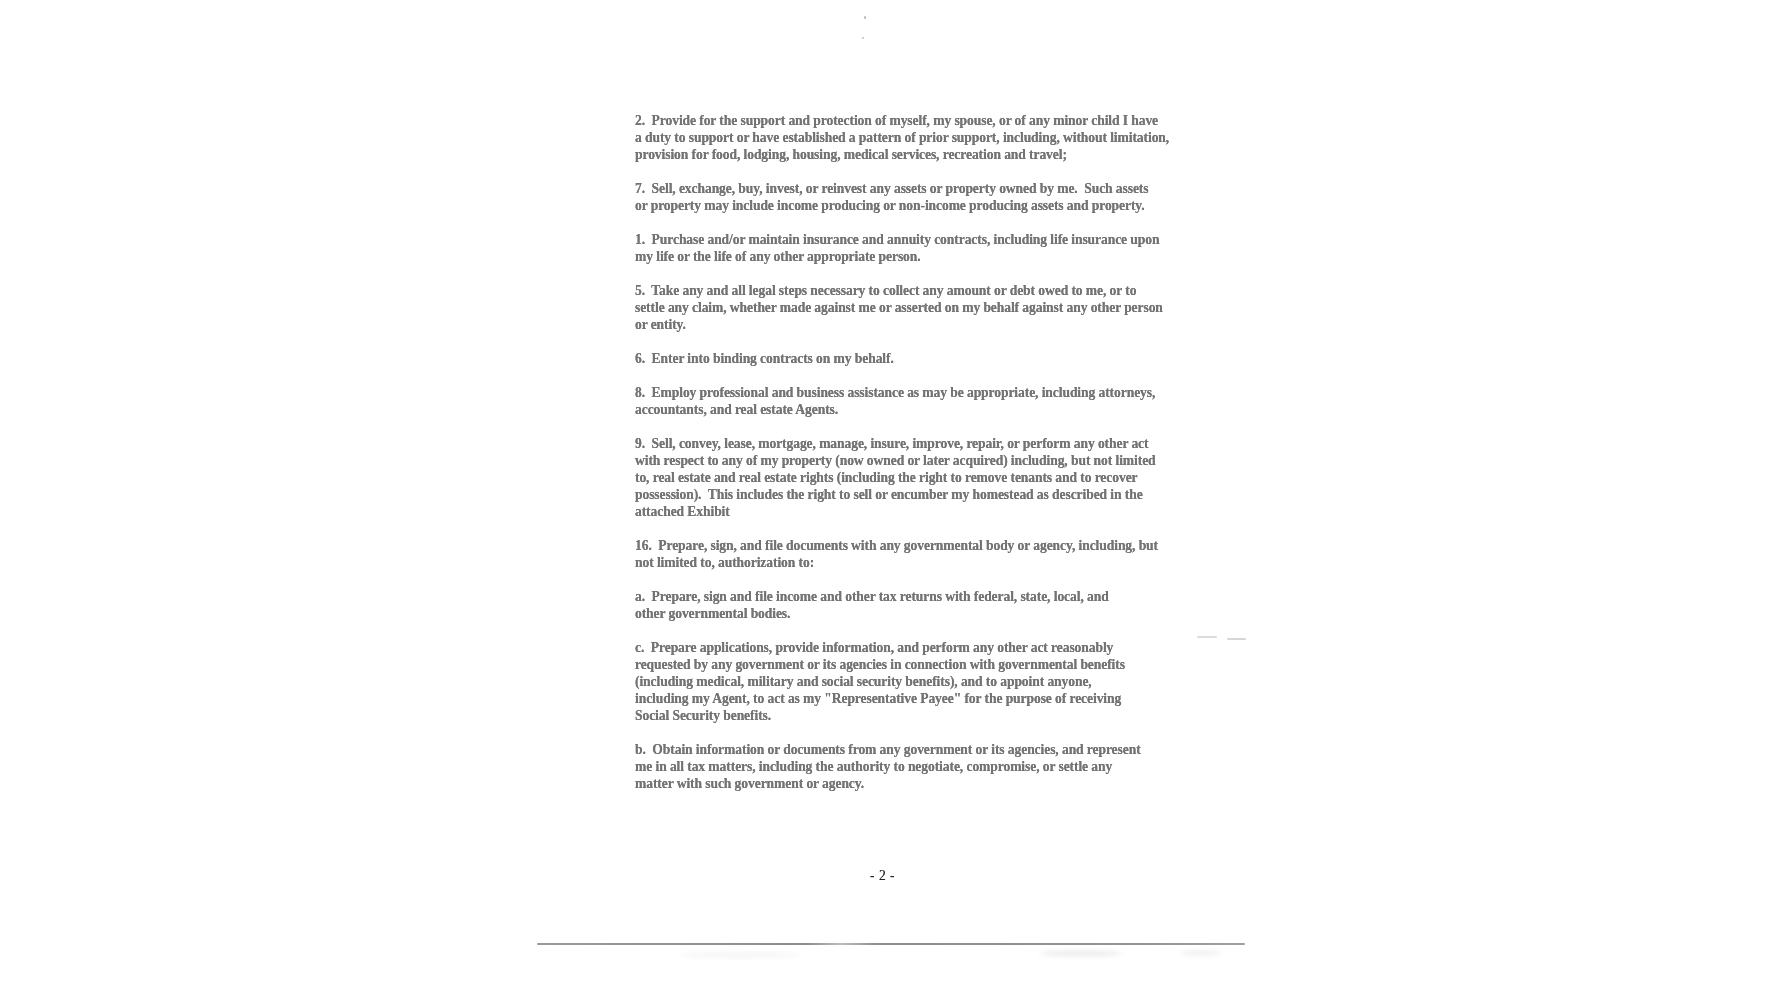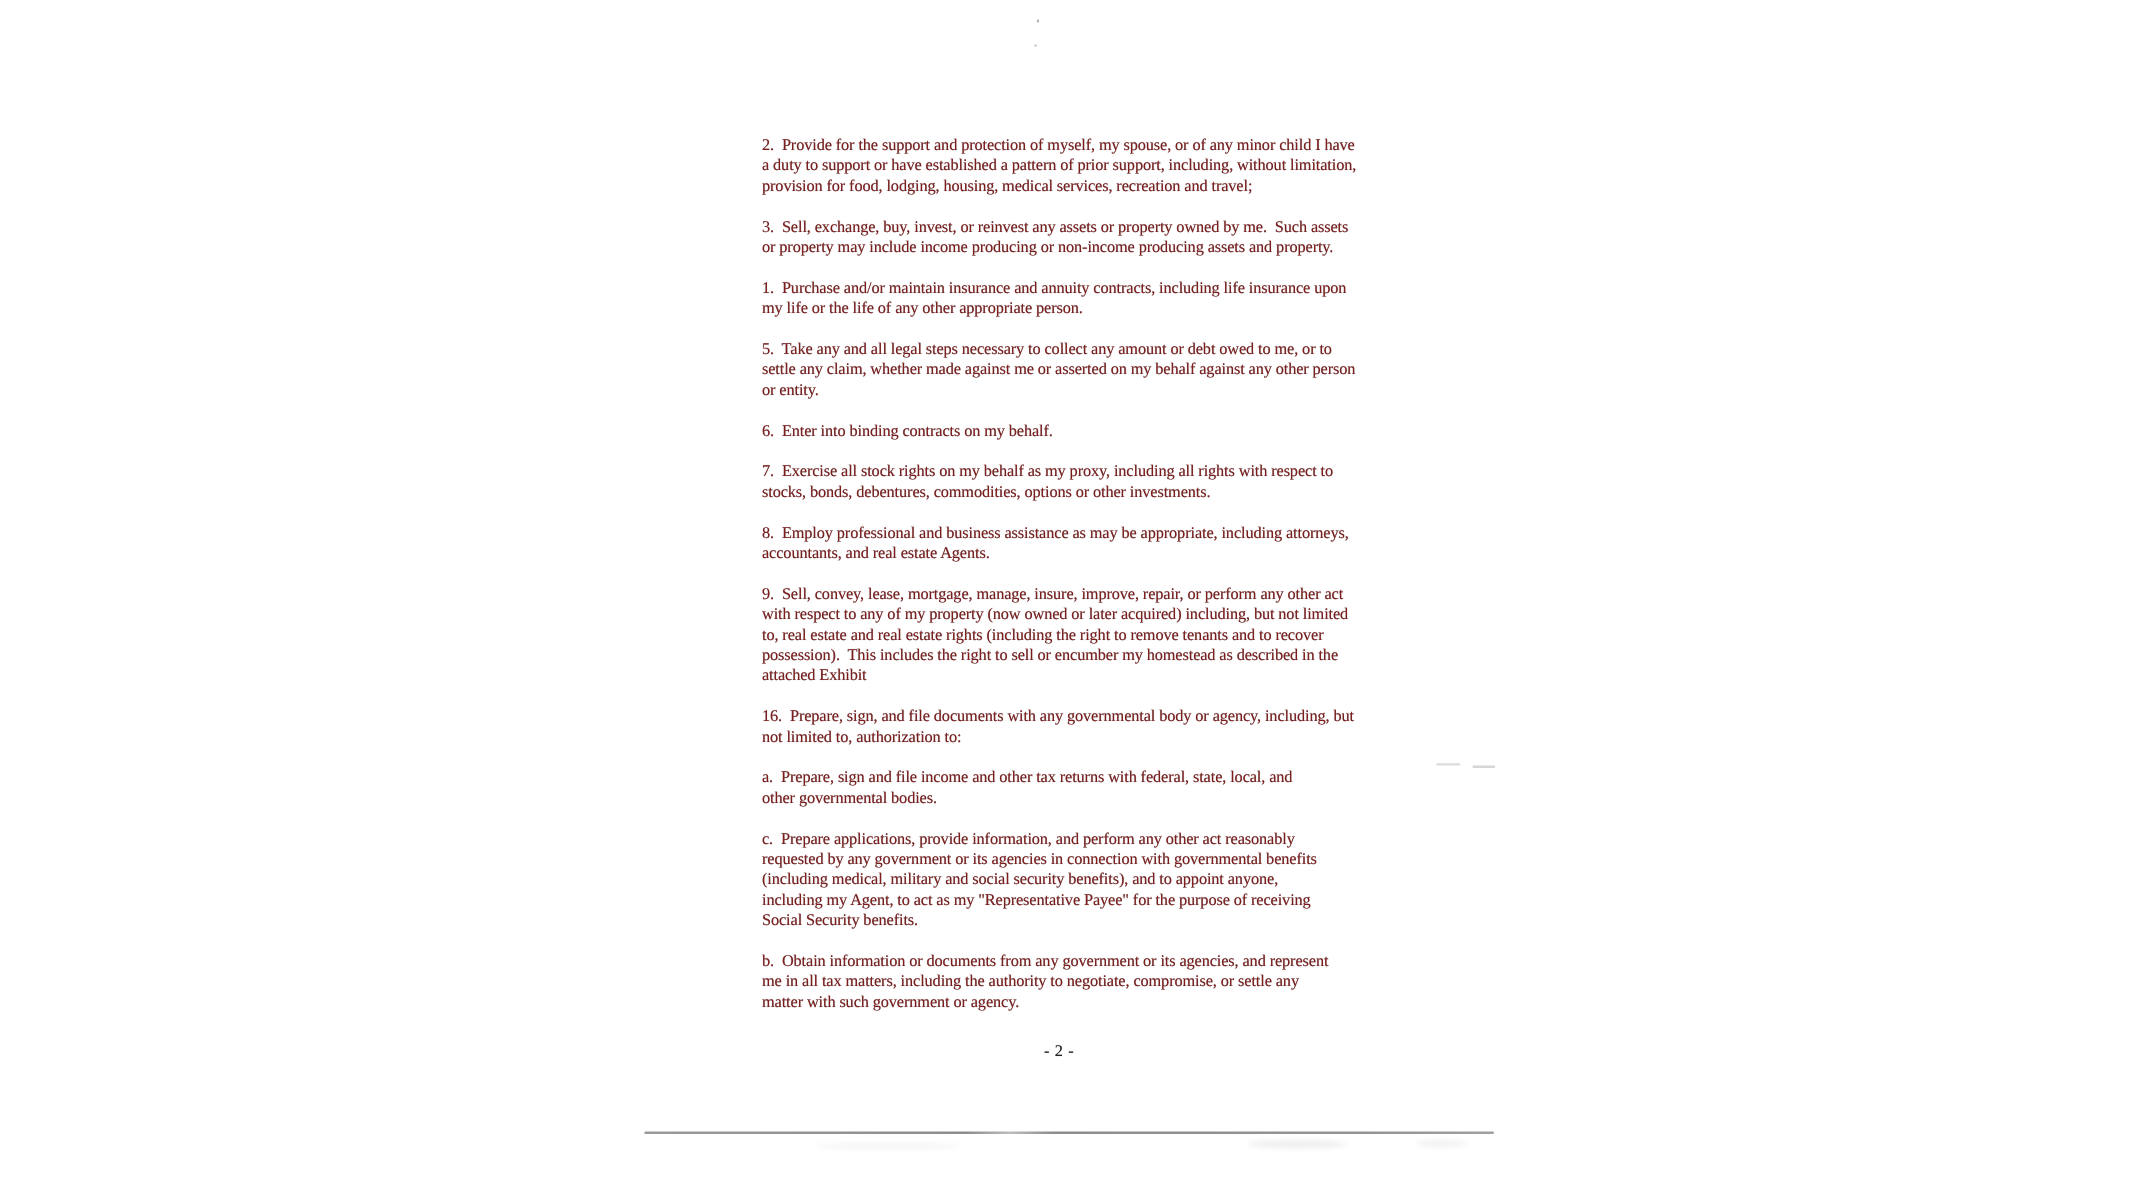--- a/index.html
+++ b/index.html
@@ -23,23 +23,24 @@
     position: absolute;
     left: 635px;
     top: 112px;
     width: 600px;
   }
   .para {
     margin: 0 0 17px 0;
     font-size: 13.6px;
     line-height: 17px;
     letter-spacing: -0.1px;
-    color: #7f1d1d;
+    color: #737373;
     white-space: pre-wrap;
     text-shadow: 0 0 0.6px rgba(28,28,28,0.55);
+    font-weight: bold;
   }
   .para.sub {
   }
   .page-number {
     position: absolute;
     left: 870px;
     top: 867px;
     font-size: 13.6px;
     line-height: 17px;
     letter-spacing: 0.5px;
@@ -83,30 +84,28 @@
 </style>
 </head>
 <body>
 
 <div class="scan-page">
 
   <div class="text-column">
     <p class="para">2.  Provide for the support and protection of myself, my spouse, or of any minor child I have
 a duty to support or have established a pattern of prior support, including, without limitation,
 provision for food, lodging, housing, medical services, recreation and travel;</p>
-    <p class="para">3.  Sell, exchange, buy, invest, or reinvest any assets or property owned by me.  Such assets
+    <p class="para">7.  Sell, exchange, buy, invest, or reinvest any assets or property owned by me.  Such assets
 or property may include income producing or non-income producing assets and property.</p>
     <p class="para">1.  Purchase and/or maintain insurance and annuity contracts, including life insurance upon
 my life or the life of any other appropriate person.</p>
     <p class="para">5.  Take any and all legal steps necessary to collect any amount or debt owed to me, or to
 settle any claim, whether made against me or asserted on my behalf against any other person
 or entity.</p>
     <p class="para">6.  Enter into binding contracts on my behalf.</p>
-    <p class="para">7.  Exercise all stock rights on my behalf as my proxy, including all rights with respect to
-stocks, bonds, debentures, commodities, options or other investments.</p>
     <p class="para">8.  Employ professional and business assistance as may be appropriate, including attorneys,
 accountants, and real estate Agents.</p>
     <p class="para">9.  Sell, convey, lease, mortgage, manage, insure, improve, repair, or perform any other act
 with respect to any of my property (now owned or later acquired) including, but not limited
 to, real estate and real estate rights (including the right to remove tenants and to recover
 possession).  This includes the right to sell or encumber my homestead as described in the
 attached Exhibit</p>
     <p class="para">16.  Prepare, sign, and file documents with any governmental body or agency, including, but
 not limited to, authorization to:</p>
     <p class="para sub">a.  Prepare, sign and file income and other tax returns with federal, state, local, and

